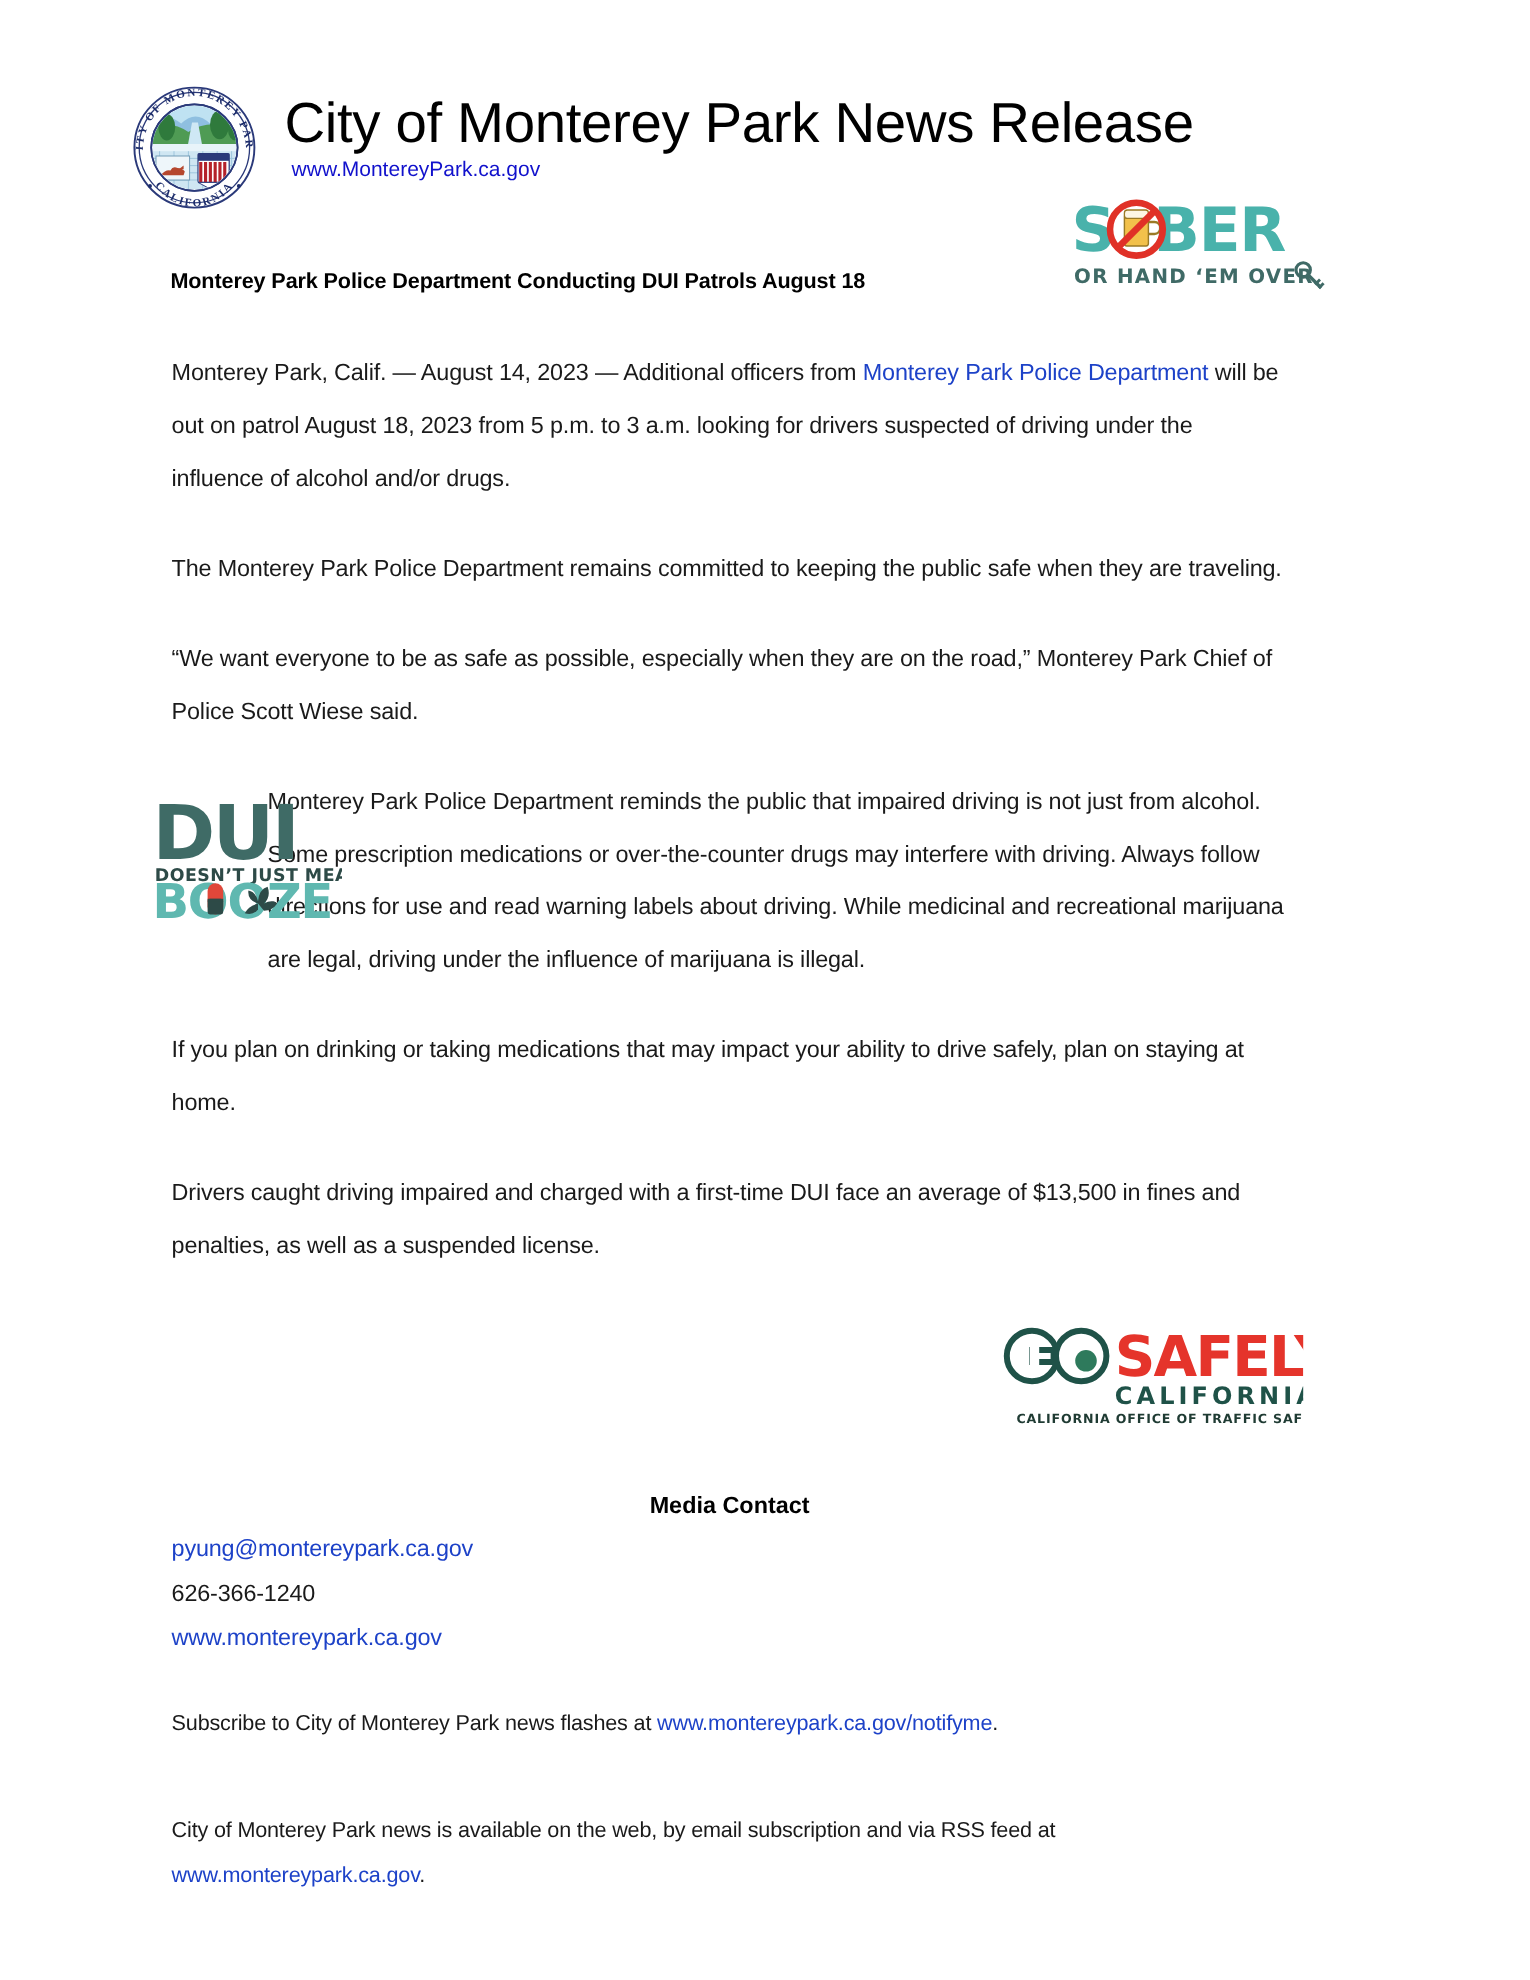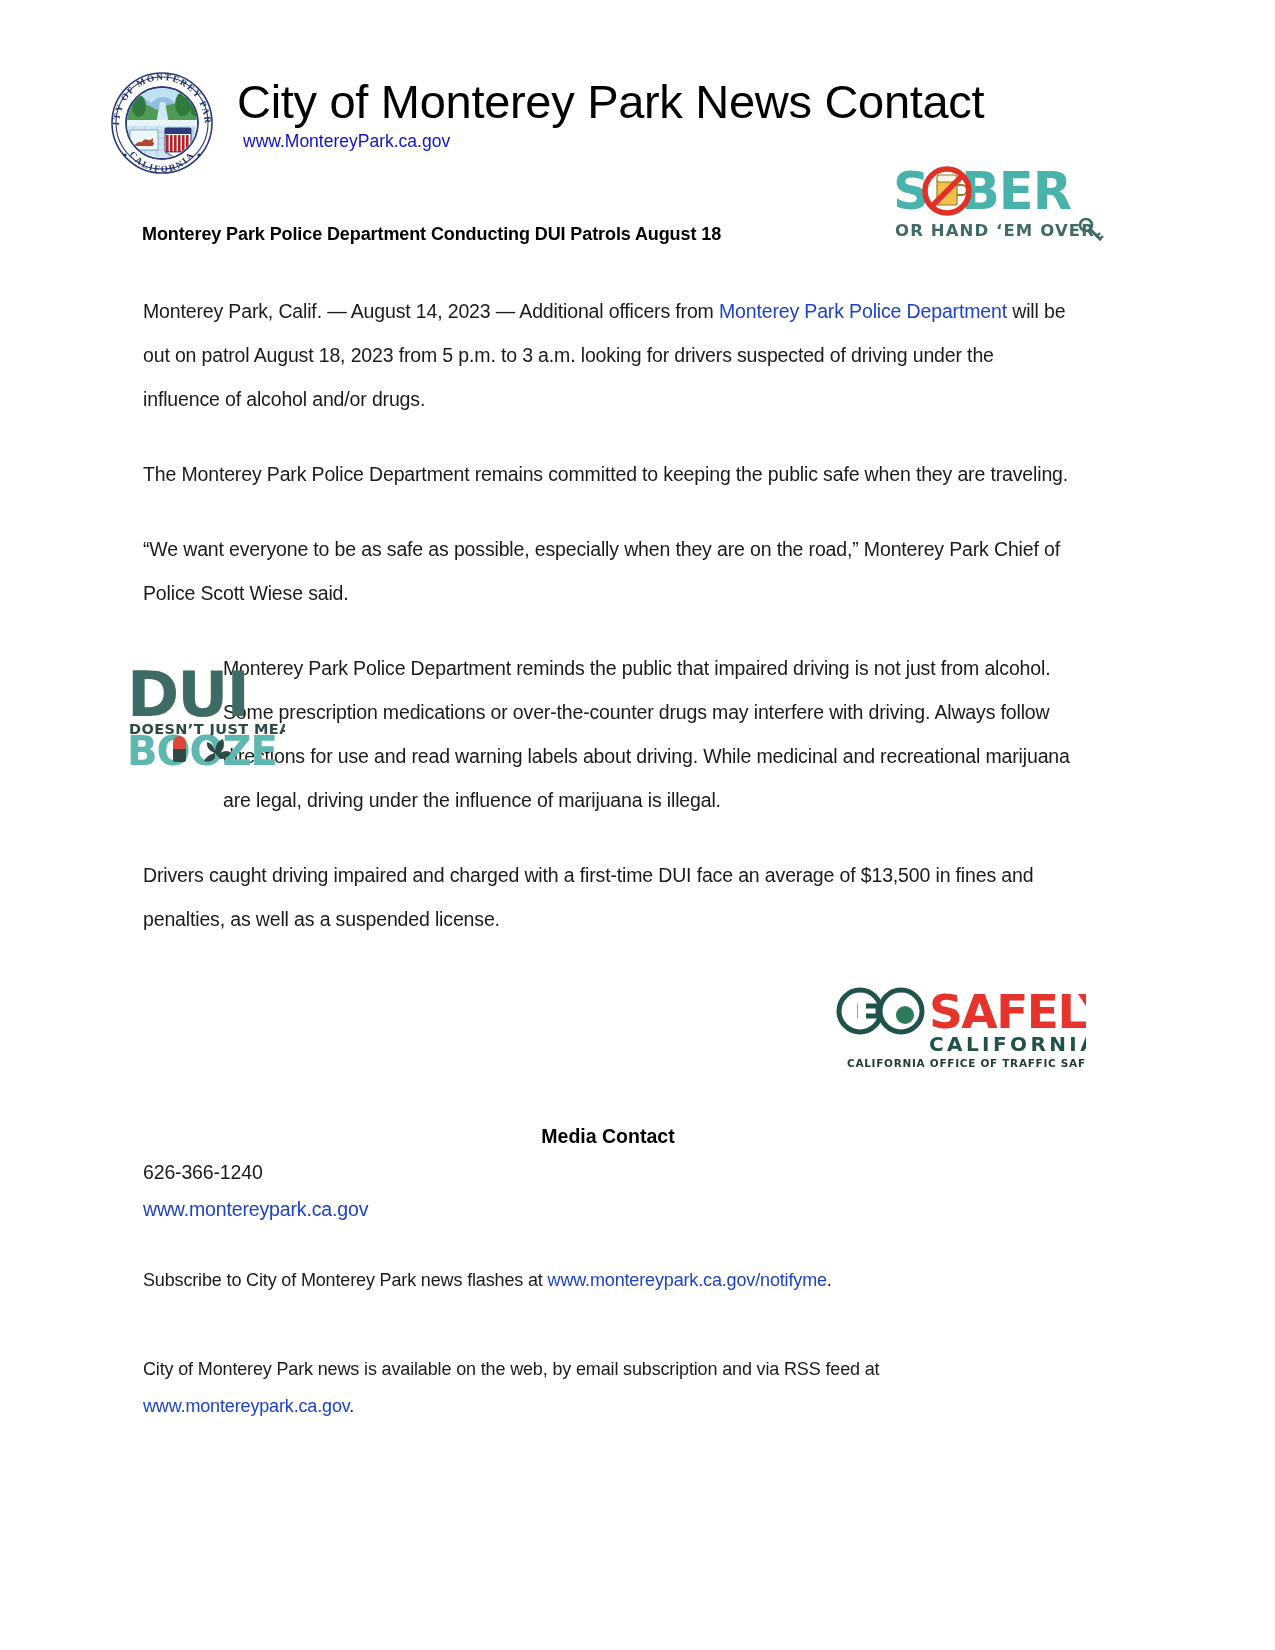--- a/index.html
+++ b/index.html
@@ -235,21 +235,21 @@
           <textPath href="#arcTop" startOffset="50%" text-anchor="middle">CITY OF MONTEREY PARK</textPath>
         </text>
         <text font-family="'Liberation Serif', serif" font-size="9.2" font-weight="bold" fill="#1d2d6b" letter-spacing="1.8">
           <textPath href="#arcBot" startOffset="50%" text-anchor="middle">CALIFORNIA</textPath>
         </text>
         <circle cx="22" cy="93" r="1.6" fill="#1d2d6b"></circle>
         <circle cx="96" cy="93" r="1.6" fill="#1d2d6b"></circle>
       </svg>
     </div>
 
-    <div class="header-title">City of Monterey Park News Contact</div>
+    <div class="header-title">City of Monterey Park News Release</div>
     <div class="header-url">www.MontereyPark.ca.gov</div>
   </div>
 
   <div class="sober-logo">
     <svg viewBox="0 0 215 84" width="215" height="84" xmlns="http://www.w3.org/2000/svg">
 
       <text x="0" y="46" font-family="'DejaVu Sans', sans-serif" font-size="51" font-weight="bold" fill="#49b2ab" letter-spacing="-1">S</text>
       <text x="68" y="46" font-family="'DejaVu Sans', sans-serif" font-size="51" font-weight="bold" fill="#49b2ab" letter-spacing="-1">BER</text>
 
       <g>
@@ -296,20 +296,21 @@
 
           <g transform="translate(82,90)" fill="#2d4a47">
             <path d="M8 22 L8 12 M8 13 q-9 -3 -8 -11 q6 1 8 9 q1 -10 8 -12 q3 8 -3 14 q7 -4 11 0 q-4 6 -11 6 Z"></path>
             <path d="M8 13 q-8 2 -11 8 q7 2 11 -3 Z"></path>
           </g>
         </svg>
       </div>
       <div class="dui-text">Monterey Park Police Department reminds the public that impaired driving is not just from alcohol. Some prescription medications or over-the-counter drugs may interfere with driving. Always follow directions for use and read warning labels about driving. While medicinal and recreational marijuana are legal, driving under the influence of marijuana is illegal.</div>
     </div>
 
+    <p class="para">If you plan on drinking or taking medications that may impact your ability to drive safely, plan on staying at home.</p>
 
     <p class="para">Drivers caught driving impaired and charged with a first-time DUI face an average of $13,500 in fines and penalties, as well as a suspended license.</p>
 
     <div class="funding-row">
 
       <div class="gosafely-logo">
         <svg viewBox="0 0 253 95" width="253" height="95" xmlns="http://www.w3.org/2000/svg">
 
           <g>
             <circle cx="27" cy="35" r="21" fill="#ffffff" stroke="#1f5248" stroke-width="5"></circle>
@@ -323,20 +324,21 @@
 
           <text x="96" y="75" font-family="'DejaVu Sans', sans-serif" font-size="20" font-weight="bold" fill="#1f5248" letter-spacing="3.4">CALIFORNIA</text>
 
           <text x="14" y="91" font-family="'DejaVu Sans', sans-serif" font-size="10.5" font-weight="bold" fill="#1f3b33" letter-spacing="0.7">CALIFORNIA OFFICE OF TRAFFIC SAFETY</text>
         </svg>
       </div>
     </div>
 
     <div>
       <p class="media-title">Media Contact</p>
+      <p class="contact-line link">pyung@montereypark.ca.gov</p>
       <p class="contact-line">626-366-1240</p>
       <p class="contact-line link">www.montereypark.ca.gov</p>
     </div>
 
     <p class="footer-para"><span>Subscribe to City of Monterey Park news flashes at </span><span class="lnk">www.montereypark.ca.gov/notifyme</span><span>.</span></p>
 
     <p class="footer-para last"><span>City of Monterey Park news is available on the web, by email subscription and via RSS feed at </span><span class="lnk">www.montereypark.ca.gov</span><span>.</span></p>
 
   </div>
 </div>

